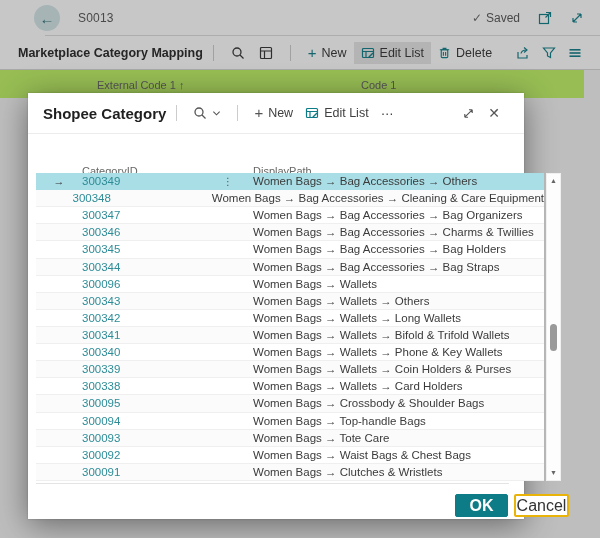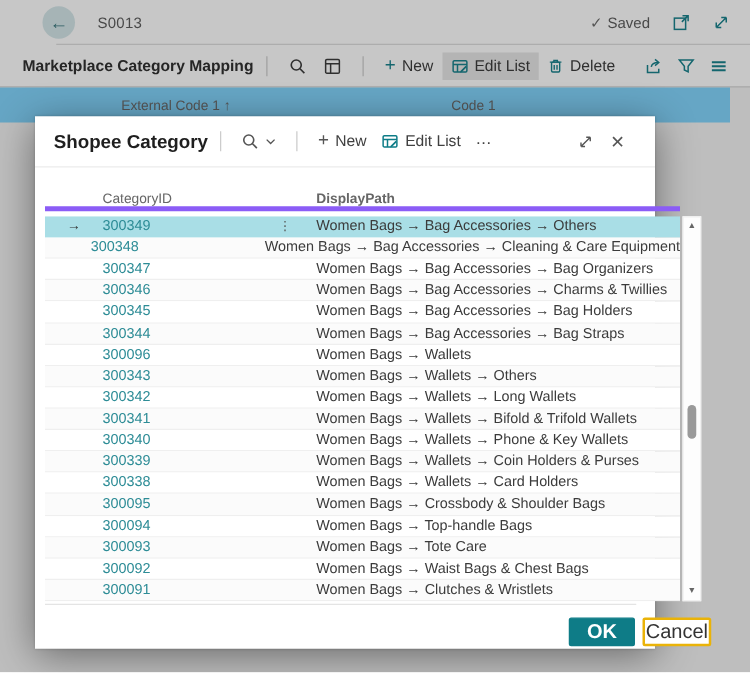--- a/index.html
+++ b/index.html
@@ -26,43 +26,43 @@
 
   .toolbar{position:absolute;top:36px;left:0;right:0;height:33px;background:#fff;display:flex;align-items:center;padding-left:18px;}
   .tb-title{font-size:12.5px;font-weight:700;color:#262626;white-space:nowrap;}
   .vsep{width:1px;height:16px;background:#ccc;margin:0 10px;}
   .tb-item{display:inline-flex;align-items:center;gap:5px;font-size:12.5px;color:#333;padding:4px 7px;cursor:pointer;white-space:nowrap;}
   .tb-item.active{background:#e6e6e6;}
   .plus{color:var(--accent);font-size:15px;font-weight:400;line-height:10px;}
   .tb-right{margin-left:auto;display:flex;align-items:center;gap:12px;padding-right:18px;}
   .toolbar-divider{position:absolute;top:69px;left:0;right:0;height:1px;background:#d6d6d6;}
 
-  .grid-head{position:absolute;top:70px;left:0;right:16px;height:28px;background:#7dd3fc;}
+  .grid-head{position:absolute;top:70px;left:0;right:16px;height:28px;background:#bef264;}
   .grid-col{position:absolute;top:9px;font-size:11px;color:#666;}
   .grid-col.c1{left:97px;}
   .grid-col.c2{left:361px;}
 
   
   .overlay{position:absolute;inset:0;background:rgba(40,40,40,0.26);}
 
   
   .dialog{position:absolute;left:28px;top:93px;width:496px;height:426px;background:#fff;
     box-shadow:0 6px 30px rgba(0,0,0,.45),0 0 2px rgba(0,0,0,.2);}
   .dlg-cmdbar{position:absolute;top:0;left:0;right:0;height:40px;display:flex;align-items:center;padding-left:15px;}
   .dlg-title{font-size:15px;font-weight:700;color:#1f1f1f;white-space:nowrap;}
   .dlg-item{display:inline-flex;align-items:center;gap:5px;font-size:12.5px;color:#404040;padding:4px 6px;cursor:pointer;white-space:nowrap;}
   .dlg-plus{color:#555;font-size:15px;line-height:10px;}
   .grayicon{color:#555;display:inline-flex;align-items:center;}
   .dlg-winbtns{margin-left:auto;display:flex;align-items:center;gap:13px;padding-right:24px;}
   .close-x{font-size:14px;color:#555;cursor:pointer;line-height:1;}
   .dlg-divider{position:absolute;top:40px;left:0;right:0;height:1px;background:#ececec;}
 
-  .tbl-head{position:absolute;top:58px;left:8px;width:508px;height:18px;border-bottom:4px solid #8b5cf6;font-size:11px;color:#666;}
+  .tbl-head{position:absolute;top:70px;left:8px;width:508px;height:18px;border-bottom:4px solid #8b5cf6;font-size:11px;color:#666;}
   .th-id{position:absolute;left:46px;top:2px;}
-  .th-path{position:absolute;left:217px;top:2px;font-weight:bold;}
+  .th-path{position:absolute;left:217px;top:2px;}
 
   .tbl-body{position:absolute;top:80px;left:8px;width:508px;height:308px;overflow:hidden;}
   .trow{display:flex;align-items:center;height:17.11px;border-bottom:1px solid #efefef;font-size:11.5px;background:#fff;cursor:pointer;}
   .trow:nth-child(even){background:#fbfbfb;}
   .trow.selected{background:var(--selection);border-bottom-color:var(--selection);}
   .c-arrow{width:46px;text-align:center;color:#333;font-size:11px;visibility:hidden;}
   .trow.selected .c-arrow{visibility:visible;}
   .c-id{width:138px;color:var(--link);text-decoration:none;}
   .trow.selected .c-id{}
   .c-kebab{width:16px;text-align:center;color:#555;font-size:10px;letter-spacing:0;visibility:hidden;}

